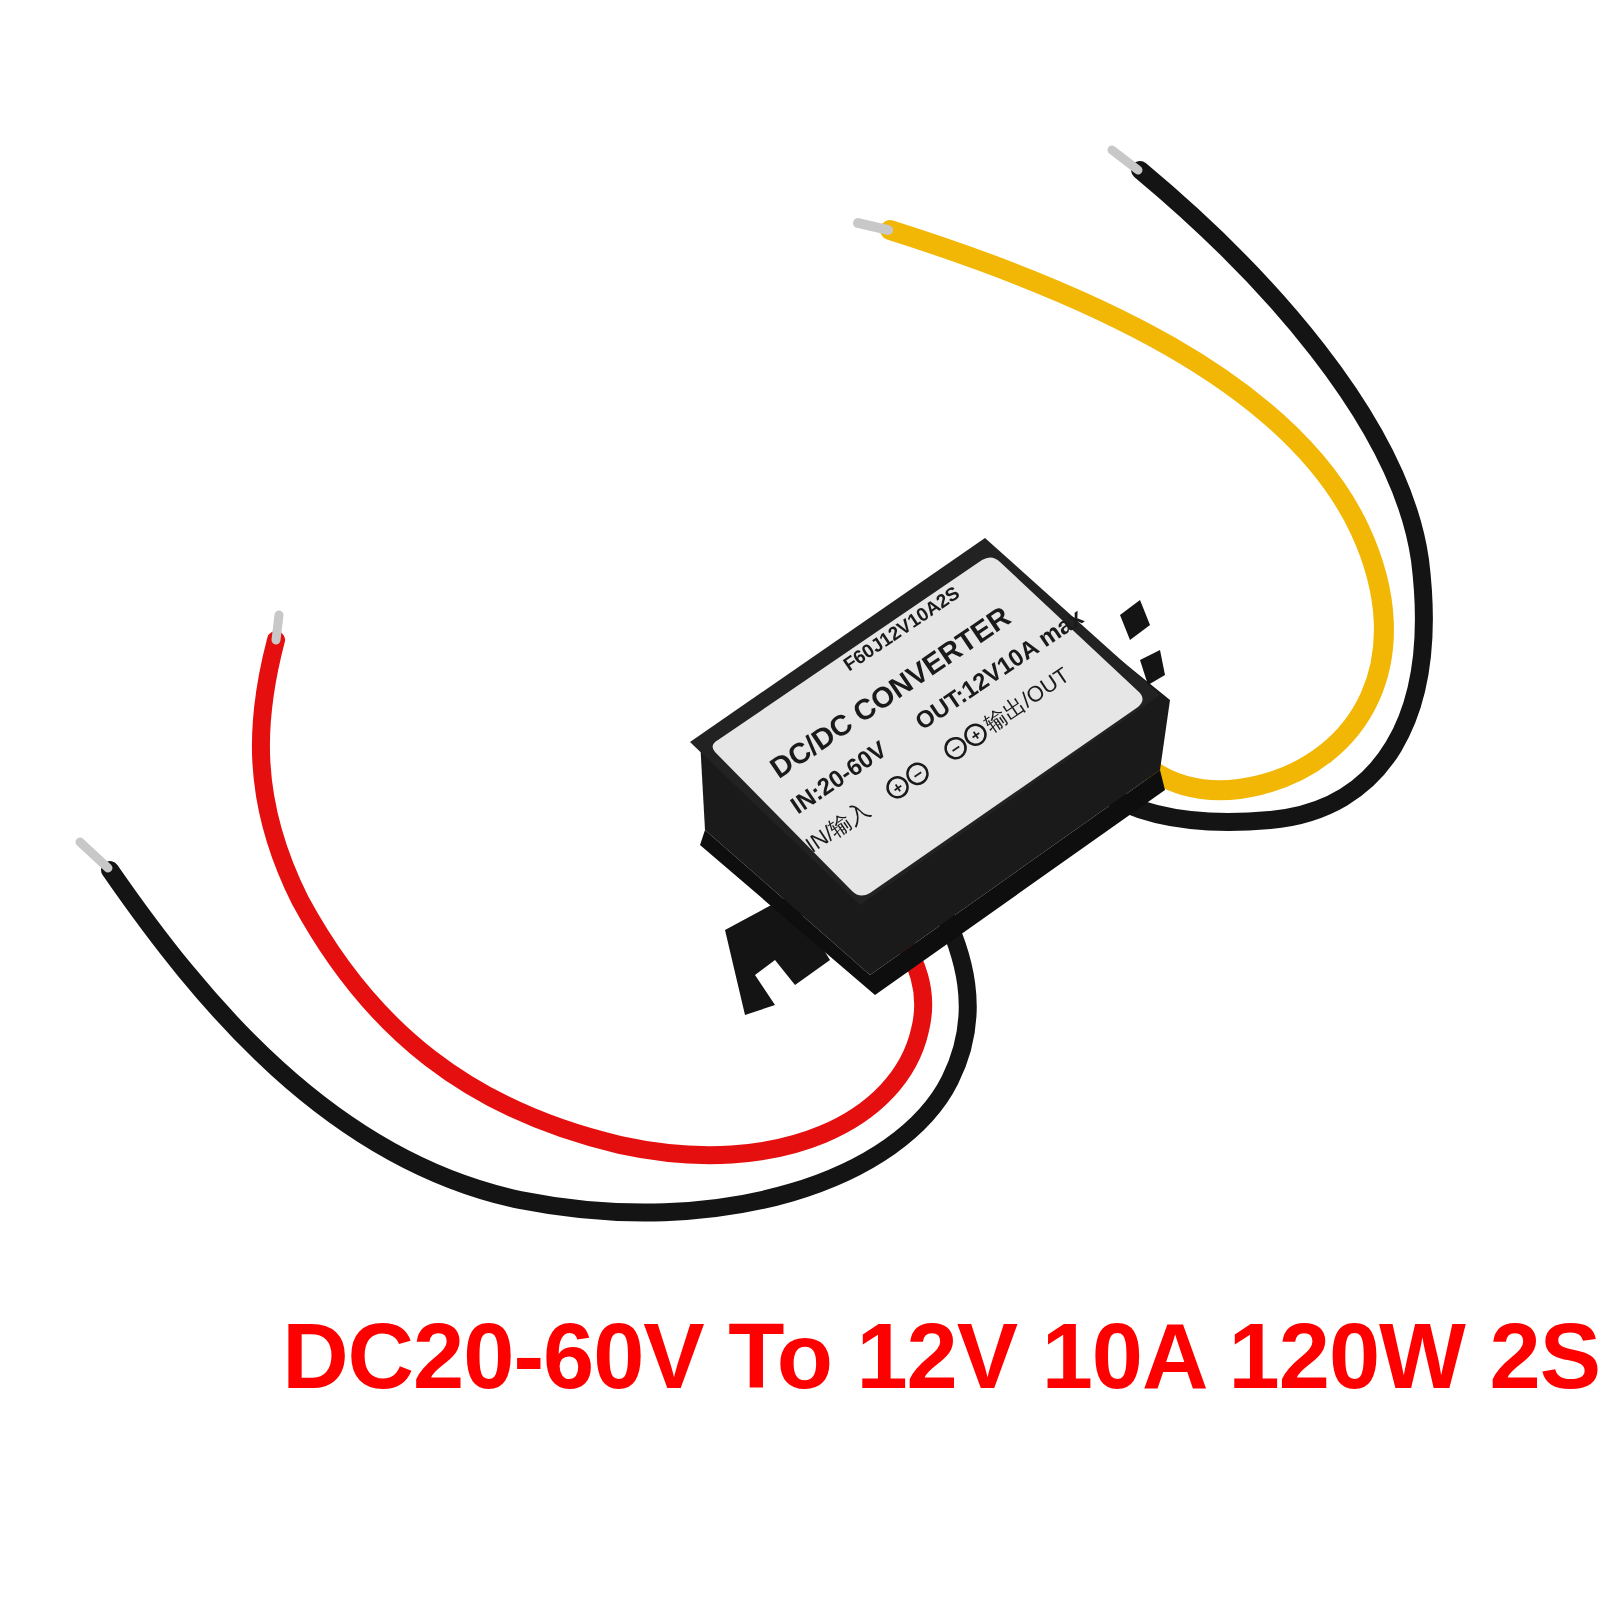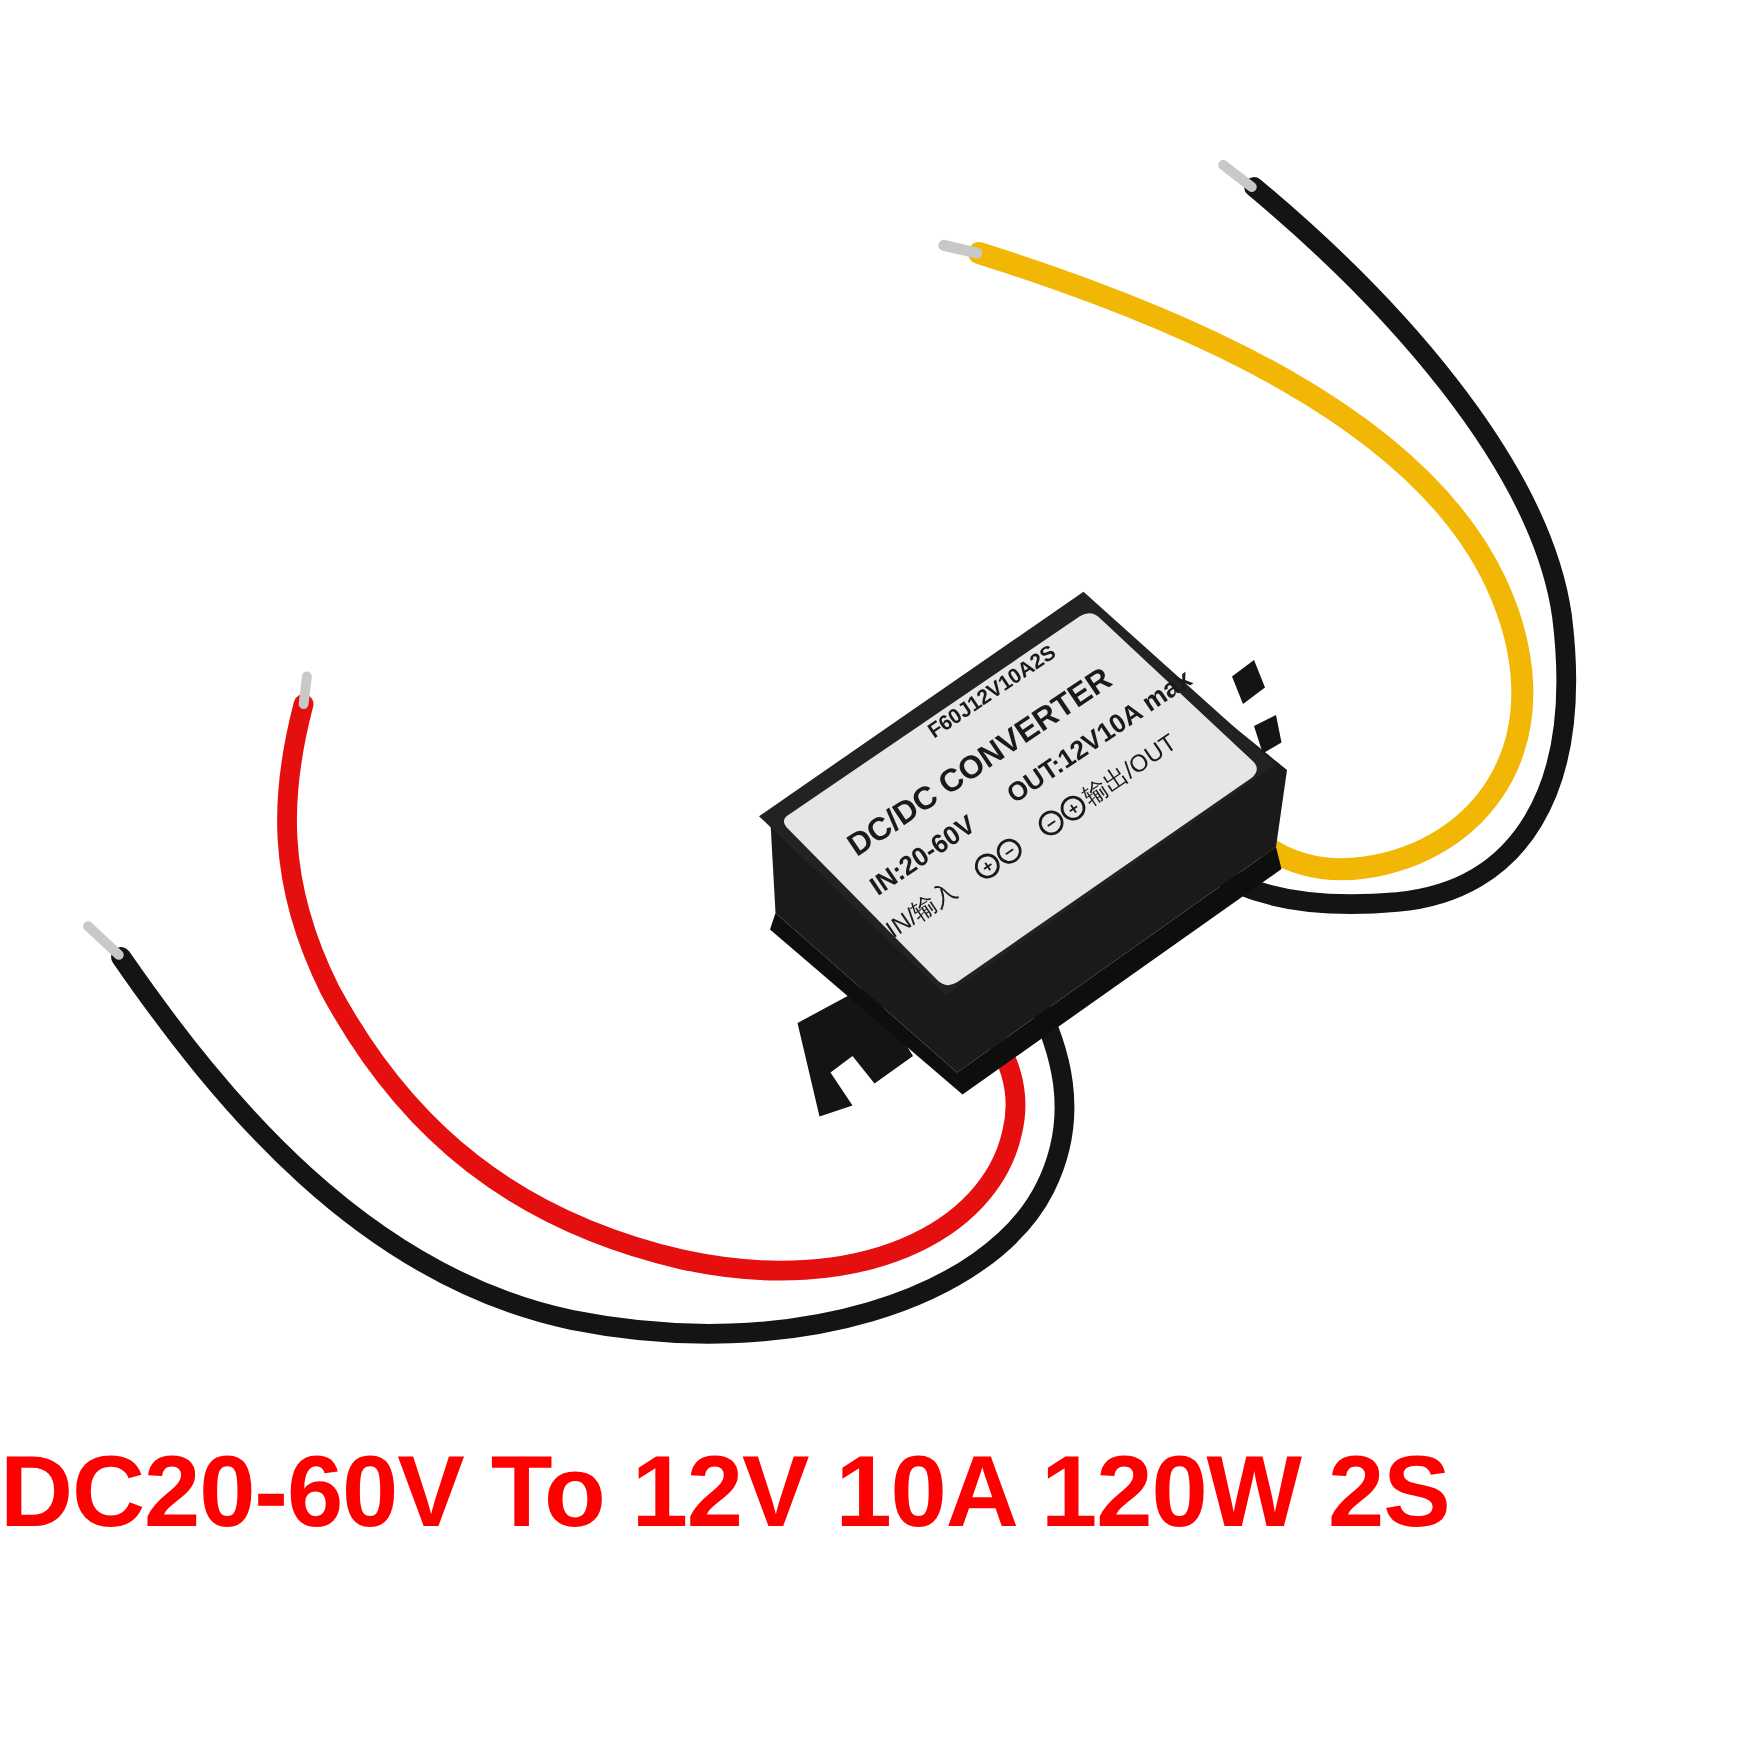--- a/index.html
+++ b/index.html
@@ -1,21 +1,21 @@
 <!DOCTYPE html>
 <html><head>
   <meta charset="utf-8">
   <style>
     html, body { margin: 0; padding: 0; background: #ffffff; }
     body { width: 1600px; height: 1600px; position: relative; overflow: hidden; font-family: "Liberation Sans", sans-serif; }
     #photo { position: absolute; left: 0; top: 0; width: 1600px; height: 1600px; }
     .label-text { font-family: "Liberation Sans", sans-serif; font-weight: bold; fill: #1a1a1a; }
     .label-light { font-family: "Liberation Sans", sans-serif; fill: #1a1a1a; }
     #caption {
-      position: absolute; left: 0; top: 1310px; width: 1600px; text-align: left;
+      position: absolute; left: 0; top: 1310px; width: 1600px; text-align: right;
       color: #ff0000; font-family: "Liberation Sans", sans-serif; font-weight: bold;
       font-size: 92px; letter-spacing: -1px; line-height: 1;
     }
   </style>
 </head>
 <body>
 
 <svg id="photo" viewBox="0 0 1600 1600" xmlns="http://www.w3.org/2000/svg">
 
   <g>

